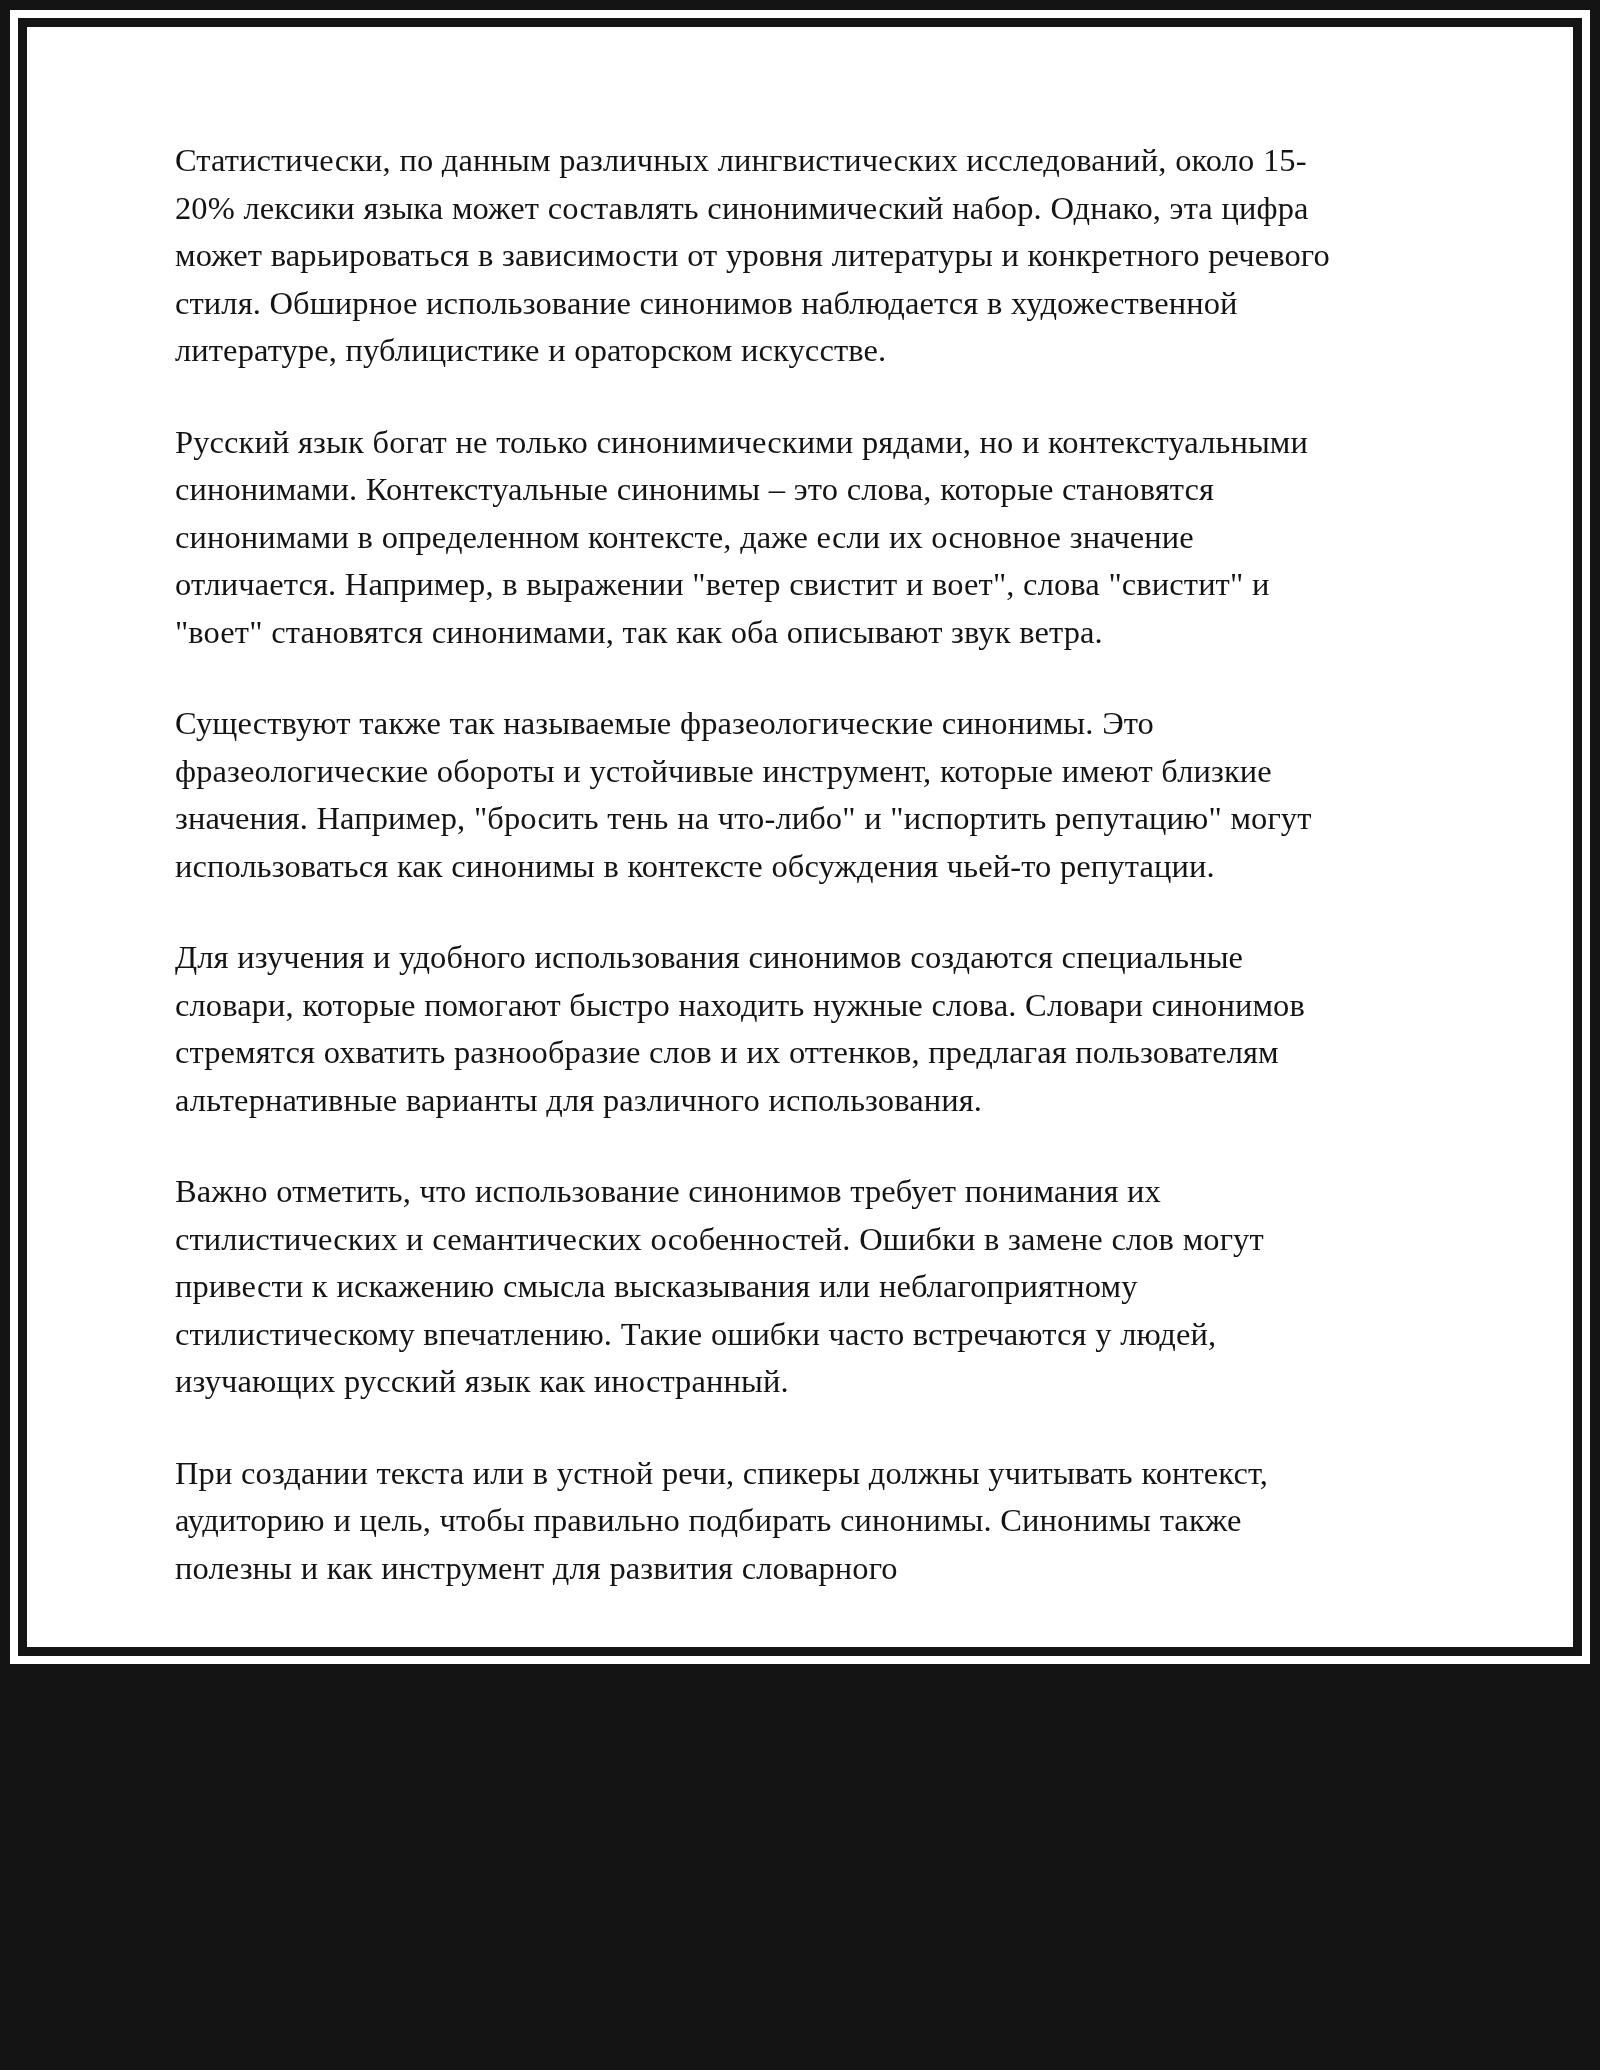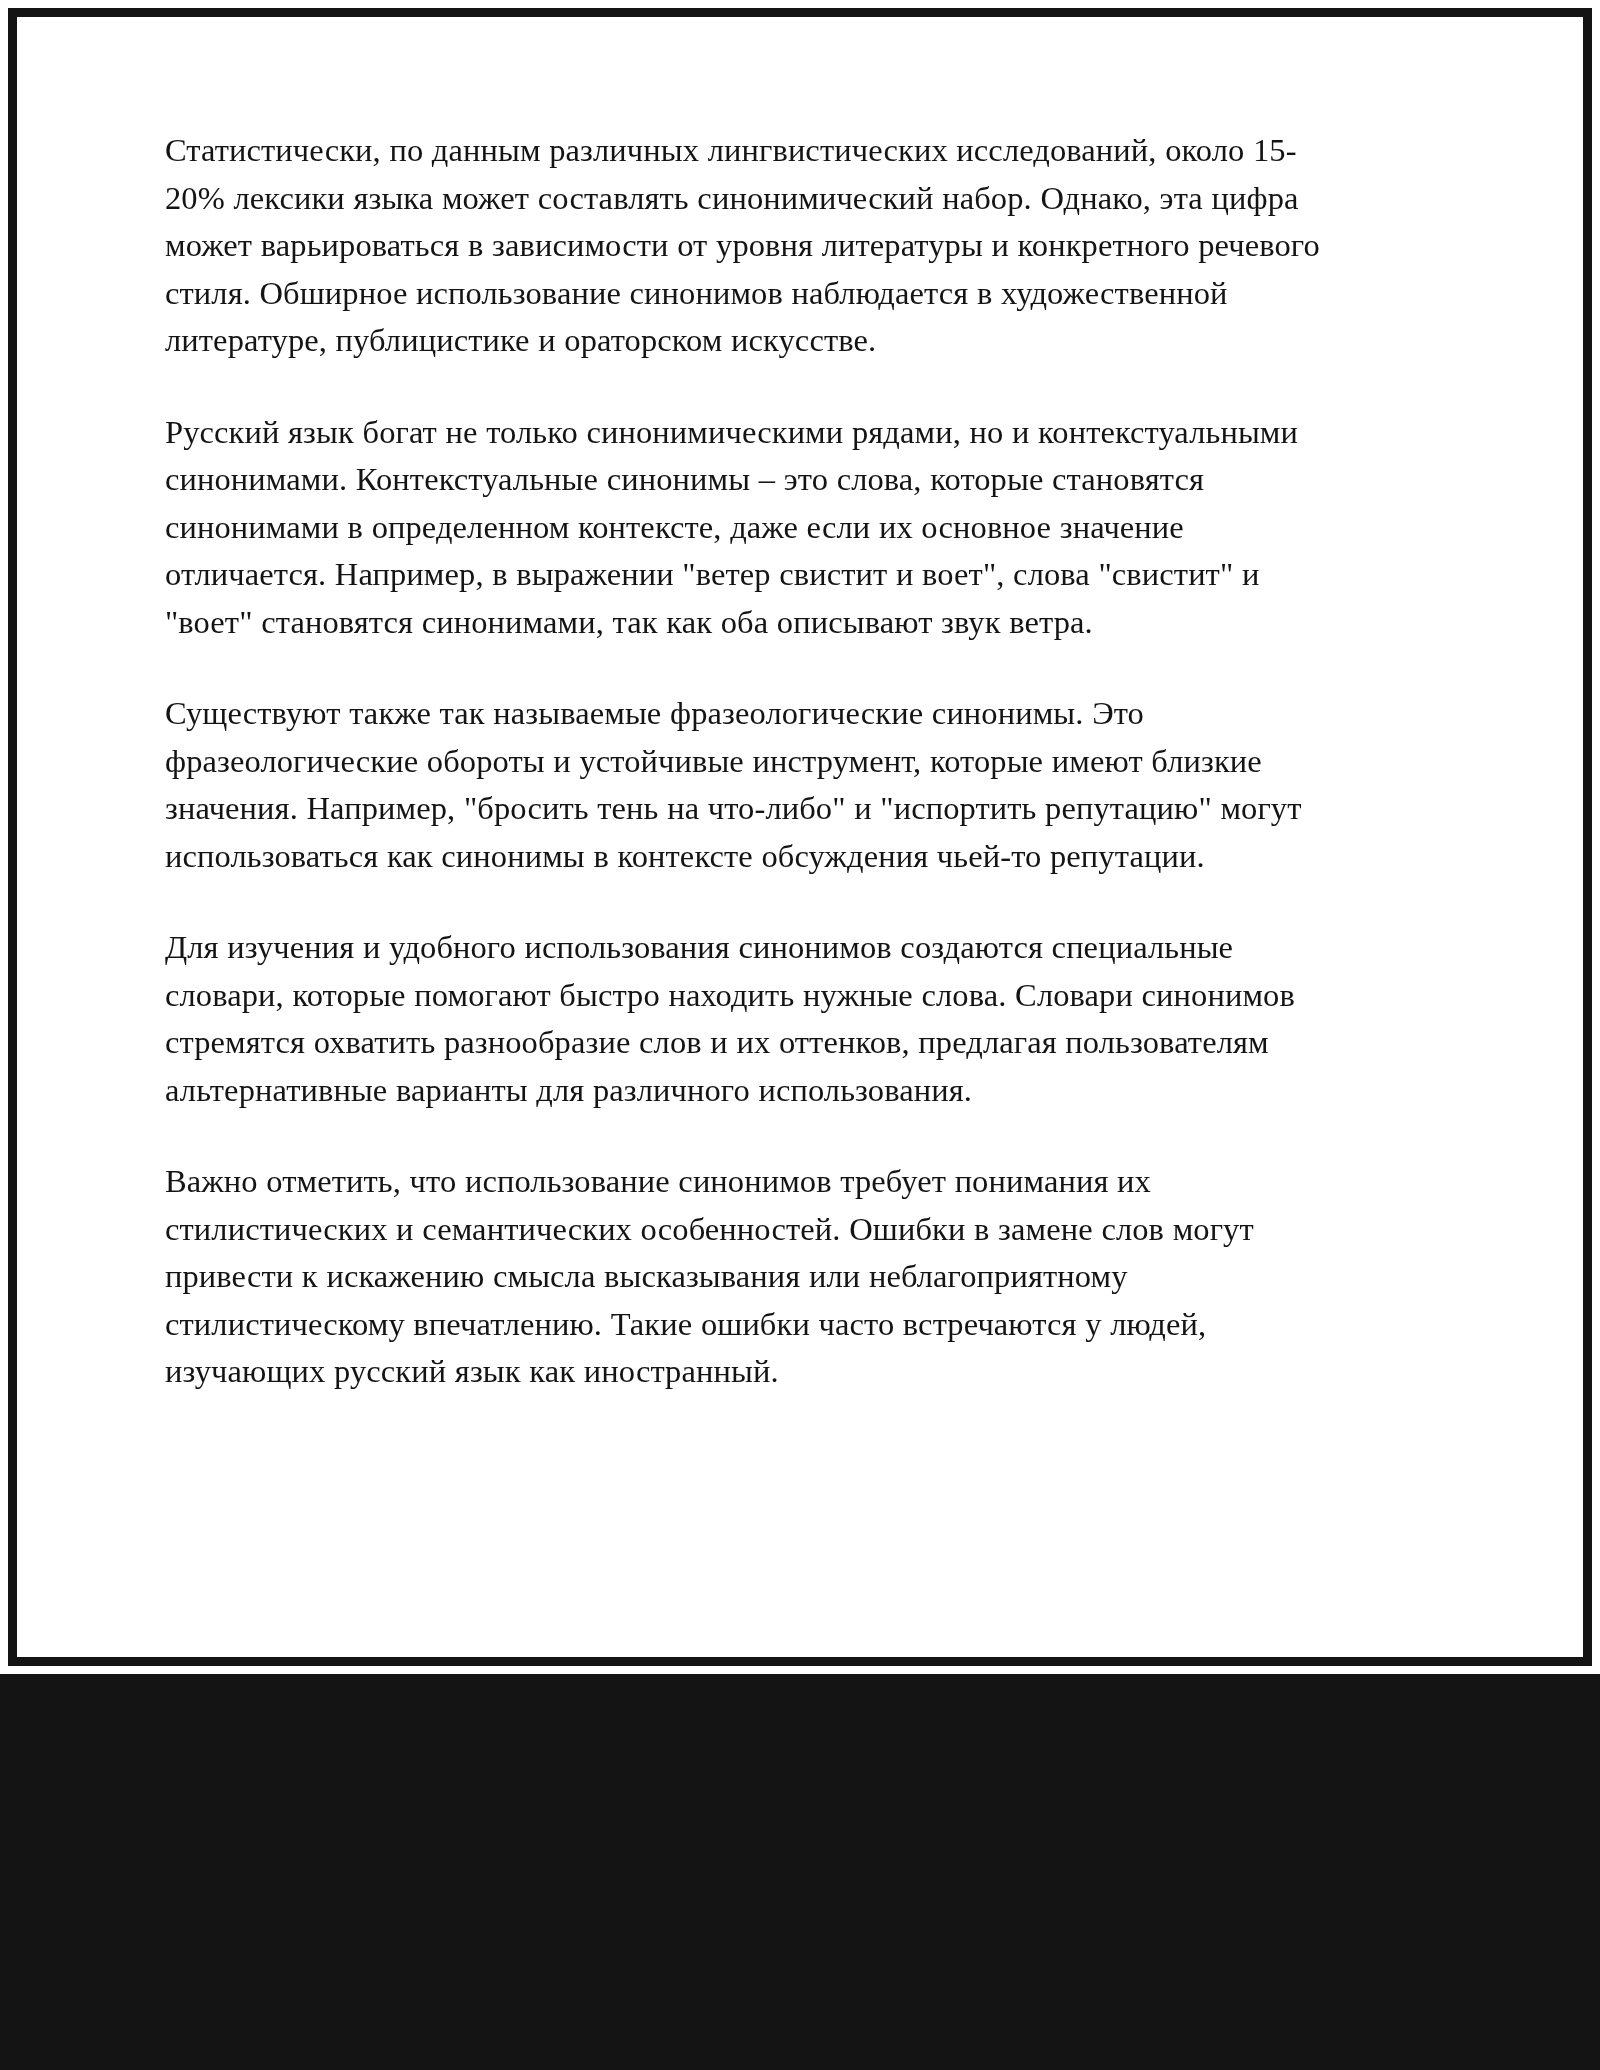--- a/index.html
+++ b/index.html
@@ -16,20 +16,21 @@
 
   
   #page-frame {
     position: absolute;
     left: 0;
     top: 0;
     width: 1600px;
     height: 1674px;
     background: #141414;
     box-sizing: border-box;
+    padding: 10px;
   }
 
   
   #frame-gap {
     width: 100%;
     height: 100%;
     background: #ffffff;
     box-sizing: border-box;
     padding: 8px;
   }
@@ -83,18 +84,19 @@
   <div id="frame-gap">
     <div id="frame-inner-rule">
       <div id="document-sheet">
 
         <div id="document-body">
           <p class="doc-paragraph">Статистически, по данным различных лингвистических исследований, около 15-20% лексики языка может составлять синонимический набор. Однако, эта цифра может варьироваться в зависимости от уровня литературы и конкретного речевого стиля. Обширное использование синонимов наблюдается в художественной литературе, публицистике и ораторском искусстве.</p>
           <p class="doc-paragraph">Русский язык богат не только синонимическими рядами, но и контекстуальными синонимами. Контекстуальные синонимы – это слова, которые становятся синонимами в определенном контексте, даже если их основное значение отличается. Например, в выражении "ветер свистит и воет", слова "свистит" и "воет" становятся синонимами, так как оба описывают звук ветра.</p>
           <p class="doc-paragraph">Существуют также так называемые фразеологические синонимы. Это фразеологические обороты и устойчивые инструмент, которые имеют близкие значения. Например, "бросить тень на что-либо" и "испортить репутацию" могут использоваться как синонимы в контексте обсуждения чьей-то репутации.</p>
           <p class="doc-paragraph">Для изучения и удобного использования синонимов создаются специальные словари, которые помогают быстро находить нужные слова. Словари синонимов стремятся охватить разнообразие слов и их оттенков, предлагая пользователям альтернативные варианты для различного использования.</p>
           <p class="doc-paragraph">Важно отметить, что использование синонимов требует понимания их стилистических и семантических особенностей. Ошибки в замене слов могут привести к искажению смысла высказывания или неблагоприятному стилистическому впечатлению. Такие ошибки часто встречаются у людей, изучающих русский язык как иностранный.</p>
+          <p class="doc-paragraph">При создании текста или в устной речи, спикеры должны учитывать контекст, аудиторию и цель, чтобы правильно подбирать синонимы. Синонимы также полезны и как инструмент для развития словарного</p>
         </div>
 
       </div>
     </div>
   </div>
 </div>
 
 </body></html>

